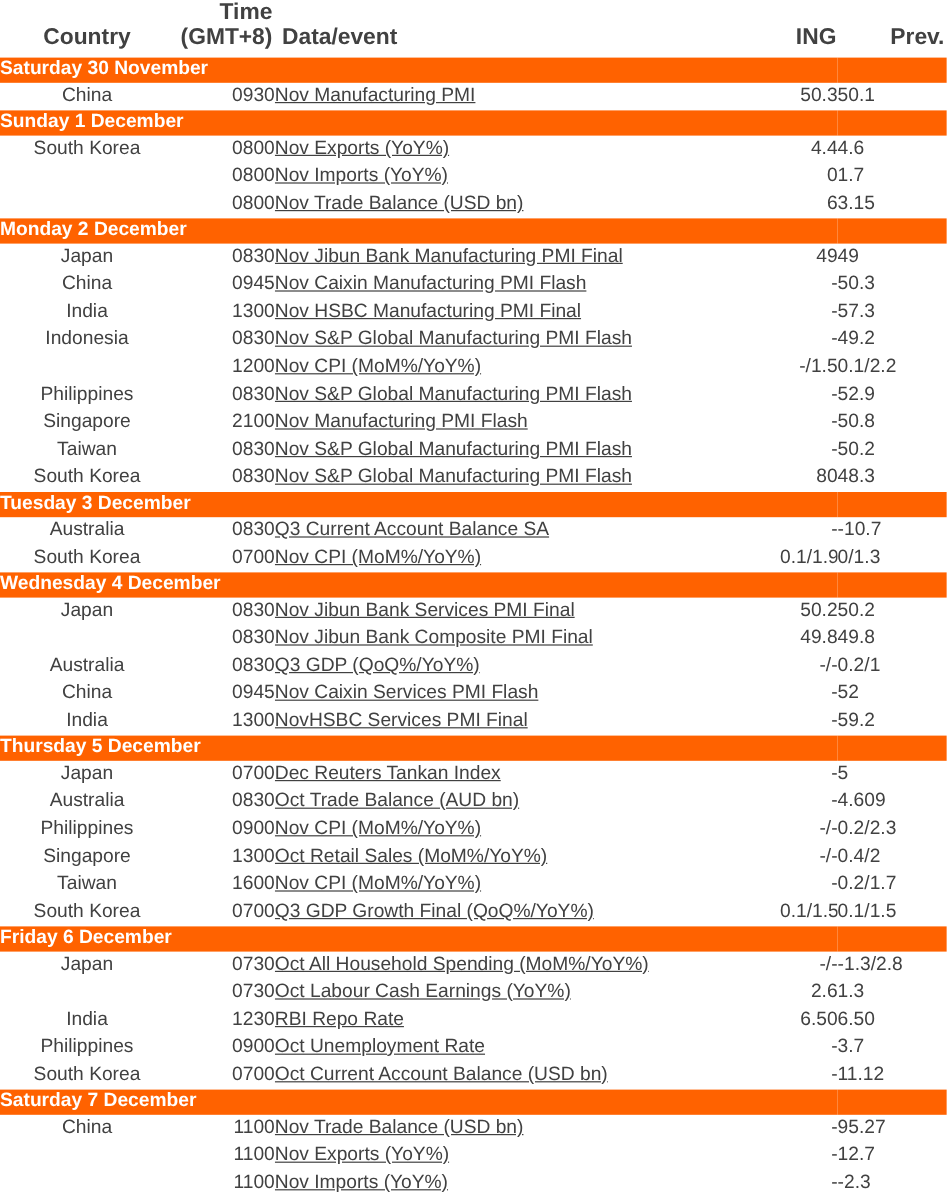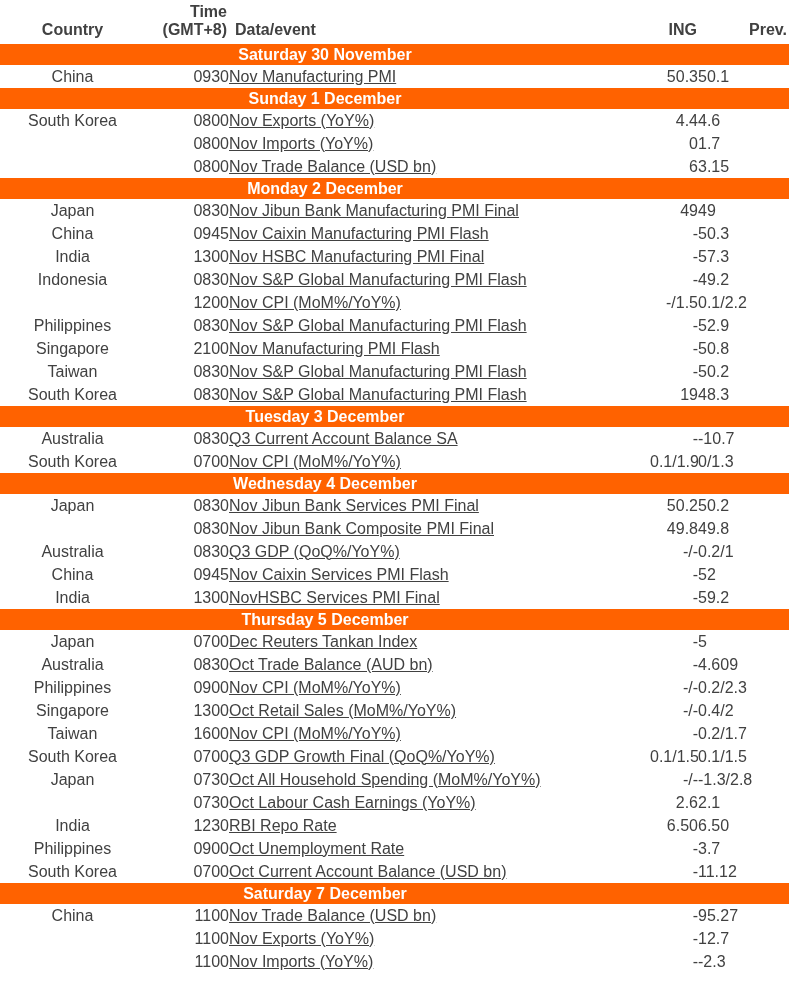--- a/index.html
+++ b/index.html
@@ -26,39 +26,39 @@
   col.c-event   { width: 421px; }
   col.c-ing     { width: 48px; }
   col.c-prev    { width: 91px; }
 
   thead tr { height: 44px; }
   th {
     font-weight: bold;
     color: #414141;
     vertical-align: bottom;
     padding: 0 0 5px 0;
-    font-size: 16px;
+    font-size: 19px;
     line-height: 1.12;
   }
   th.h-country { text-align: center; margin-left: 39px; }
   th.h-time    { text-align: right; padding-right: 2px; }
   th.h-event   { text-align: left;  padding-left: 6px; }
   th.h-ing     { text-align: right; padding-right: 1px; }
   th.h-prev    { text-align: right; padding-right: 2px; }
 
   tr.day-band { height: 21px; }
   tr.day-band td {
     background: var(--accent, #FF6200);
     color: var(--band-text, #ffffff);
     font-weight: bold;
     font-size: 16px;
     padding: 0;
     vertical-align: middle;
   }
-  tr.day-band td.day-cell { text-align: center; }
+  tr.day-band td.day-cell { text-align: left; }
 
   tr.data-row { height: 23px; }
   tr.data-row td {
     padding: 0;
     vertical-align: middle;
     font-size: 16px;
     white-space: nowrap;
     overflow: hidden;
   }
   td.cell-country { text-align: center; }
@@ -184,21 +184,21 @@
         <td class="cell-country">Taiwan</td>
         <td class="cell-time">0830</td>
         <td class="cell-event">Nov S&amp;P Global Manufacturing PMI Flash</td>
         <td class="cell-ing">-</td>
         <td class="cell-prev">50.2</td>
       </tr>
       <tr class="data-row">
         <td class="cell-country">South Korea</td>
         <td class="cell-time">0830</td>
         <td class="cell-event">Nov S&amp;P Global Manufacturing PMI Flash</td>
-        <td class="cell-ing">19</td>
+        <td class="cell-ing">80</td>
         <td class="cell-prev">48.3</td>
       </tr>
       <tr class="day-band">
         <td class="day-cell" colspan="3">Tuesday 3 December</td>
         <td class="day-filler"></td>
         <td class="day-filler"></td>
       </tr>
       <tr class="data-row">
         <td class="cell-country">Australia</td>
         <td class="cell-time">0830</td>
@@ -293,33 +293,38 @@
         <td class="cell-ing">-</td>
         <td class="cell-prev">0.2/1.7</td>
       </tr>
       <tr class="data-row">
         <td class="cell-country">South Korea</td>
         <td class="cell-time">0700</td>
         <td class="cell-event">Q3 GDP Growth Final (QoQ%/YoY%)</td>
         <td class="cell-ing">0.1/1.5</td>
         <td class="cell-prev">0.1/1.5</td>
       </tr>
+      <tr class="day-band">
+        <td class="day-cell" colspan="3">Friday 6 December</td>
+        <td class="day-filler"></td>
+        <td class="day-filler"></td>
+      </tr>
       <tr class="data-row">
         <td class="cell-country">Japan</td>
         <td class="cell-time">0730</td>
         <td class="cell-event">Oct All Household Spending (MoM%/YoY%)</td>
         <td class="cell-ing">-/-</td>
         <td class="cell-prev">-1.3/2.8</td>
       </tr>
       <tr class="data-row">
         <td class="cell-country"></td>
         <td class="cell-time">0730</td>
         <td class="cell-event">Oct Labour Cash Earnings (YoY%)</td>
         <td class="cell-ing">2.6</td>
-        <td class="cell-prev">2.1</td>
+        <td class="cell-prev">1.3</td>
       </tr>
       <tr class="data-row">
         <td class="cell-country">India</td>
         <td class="cell-time">1230</td>
         <td class="cell-event">RBI Repo Rate</td>
         <td class="cell-ing">6.50</td>
         <td class="cell-prev">6.50</td>
       </tr>
       <tr class="data-row">
         <td class="cell-country">Philippines</td>

